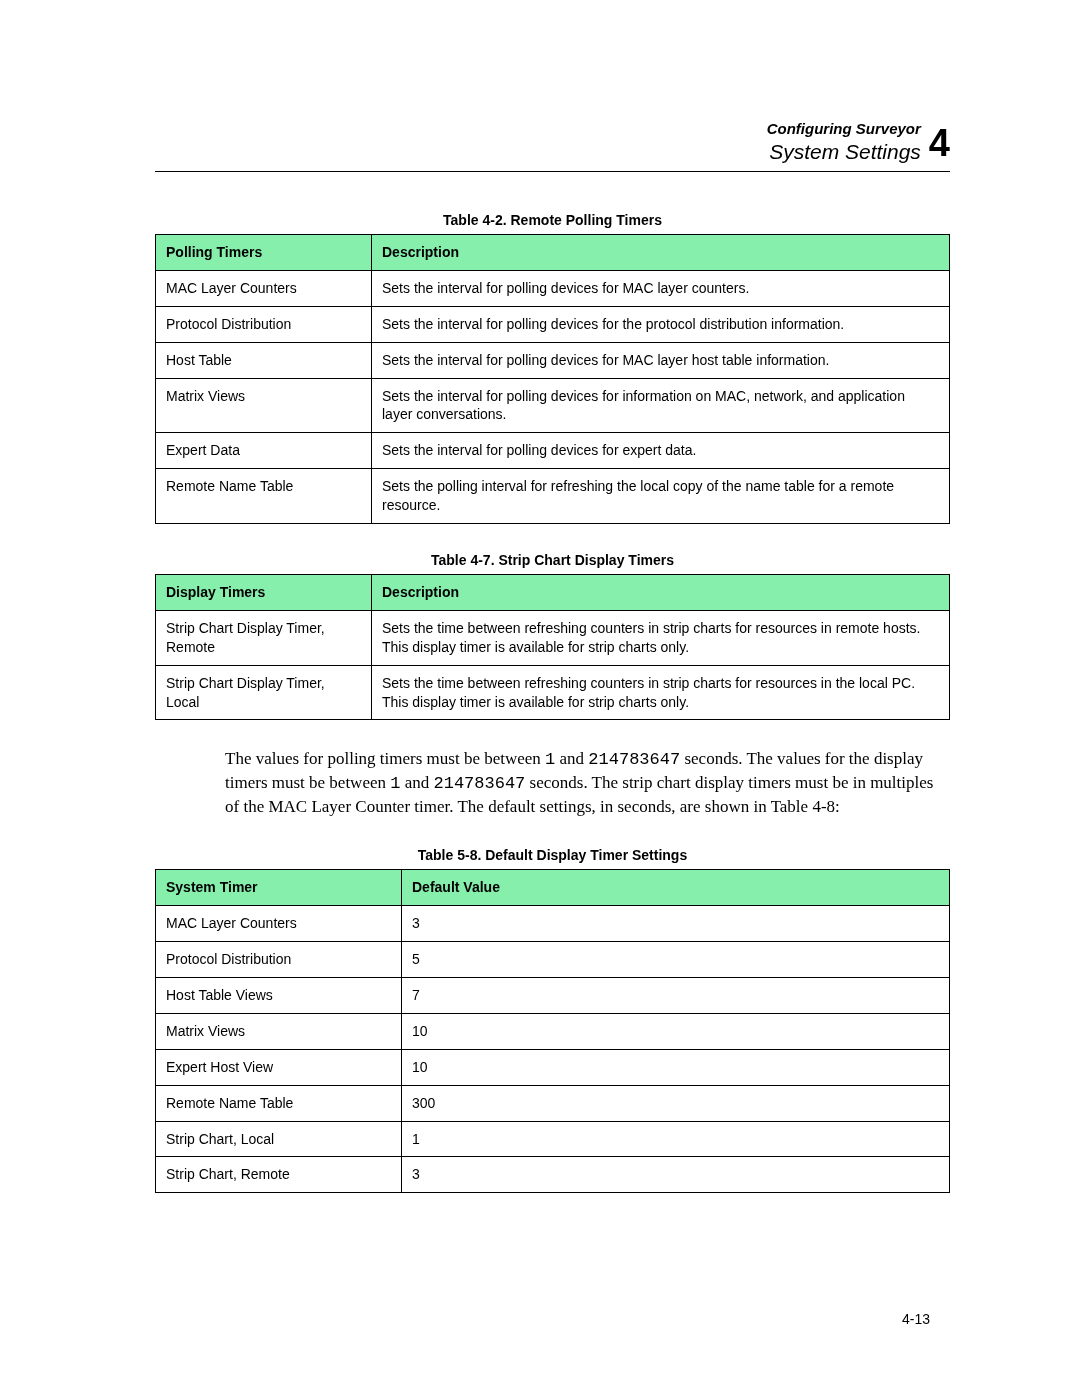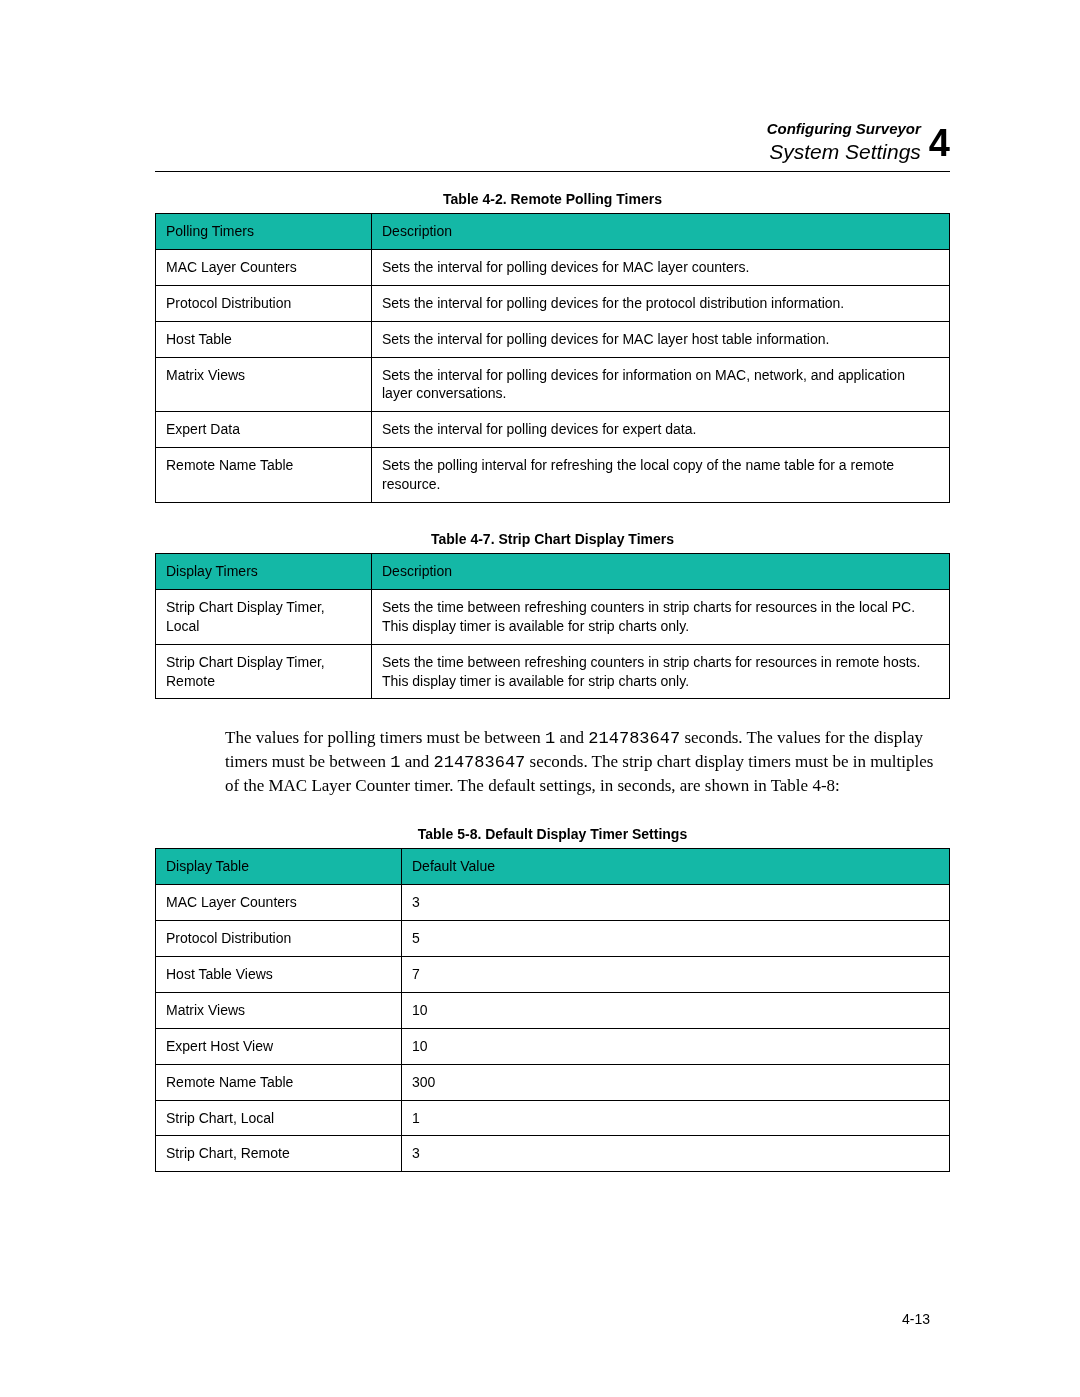--- a/index.html
+++ b/index.html
@@ -16,21 +16,21 @@
     box-sizing: border-box;
     padding: 120px 130px 60px 155px;
     position: relative;
   }
   .header-block {
     display: flex;
     justify-content: flex-end;
     align-items: center;
     border-bottom: 1px solid #000;
     padding-bottom: 6px;
-    margin-bottom: 19px;
+    margin-bottom: 40px;
   }
   .header-text {
     text-align: right;
     line-height: 1.25;
     margin-right: 8px;
   }
   .header-text .title-line {
     font-weight: bold;
     font-style: italic;
     font-size: 15px;
@@ -59,22 +59,22 @@
   }
   table.doc-table th,
   table.doc-table td {
     border: 1px solid #000;
     padding: 8px 10px;
     text-align: left;
     vertical-align: top;
     line-height: 1.35;
   }
   table.doc-table th {
-    font-weight: normal;
-    background: #14b8a6;
+    font-weight: bold;
+    background: #86efac;
   }
   .col-narrow { width: 195px; }
   .col-mid    { width: 225px; }
   .body-para {
     font-family: "Times New Roman", Times, serif;
     font-size: 17px;
     line-height: 1.35;
     margin: 4px 0 28px 70px;
   }
   .mono {
@@ -139,39 +139,39 @@
   <div class="caption">Table 4-7. Strip Chart Display Timers</div>
   <table class="doc-table">
     <thead>
       <tr>
         <th class="col-narrow">Display Timers</th>
         <th>Description</th>
       </tr>
     </thead>
     <tbody>
       <tr>
+        <td>Strip Chart Display Timer, Remote</td>
+        <td>Sets the time between refreshing counters in strip charts for resources in remote hosts. This display timer is available for strip charts only.</td>
+      </tr>
+      <tr>
         <td>Strip Chart Display Timer, Local</td>
         <td>Sets the time between refreshing counters in strip charts for resources in the local PC. This display timer is available for strip charts only.</td>
-      </tr>
-      <tr>
-        <td>Strip Chart Display Timer, Remote</td>
-        <td>Sets the time between refreshing counters in strip charts for resources in remote hosts. This display timer is available for strip charts only.</td>
       </tr>
     </tbody>
   </table>
 
   <p class="body-para">
     <span>The values for polling timers must be between </span><span class="mono">1</span><span> and </span><span class="mono">214783647</span><span> seconds. The values for the display timers must be between </span><span class="mono">1</span><span> and </span><span class="mono">214783647</span><span> seconds. The strip chart display timers must be in multiples of the MAC Layer Counter timer. The default settings, in seconds, are shown in Table 4-8:</span>
   </p>
 
   <div class="caption">Table 5-8. Default Display Timer Settings</div>
   <table class="doc-table">
     <thead>
       <tr>
-        <th class="col-mid">Display Table</th>
+        <th class="col-mid">System Timer</th>
         <th>Default Value</th>
       </tr>
     </thead>
     <tbody>
       <tr>
         <td>MAC Layer Counters</td>
         <td>3</td>
       </tr>
       <tr>
         <td>Protocol Distribution</td>

